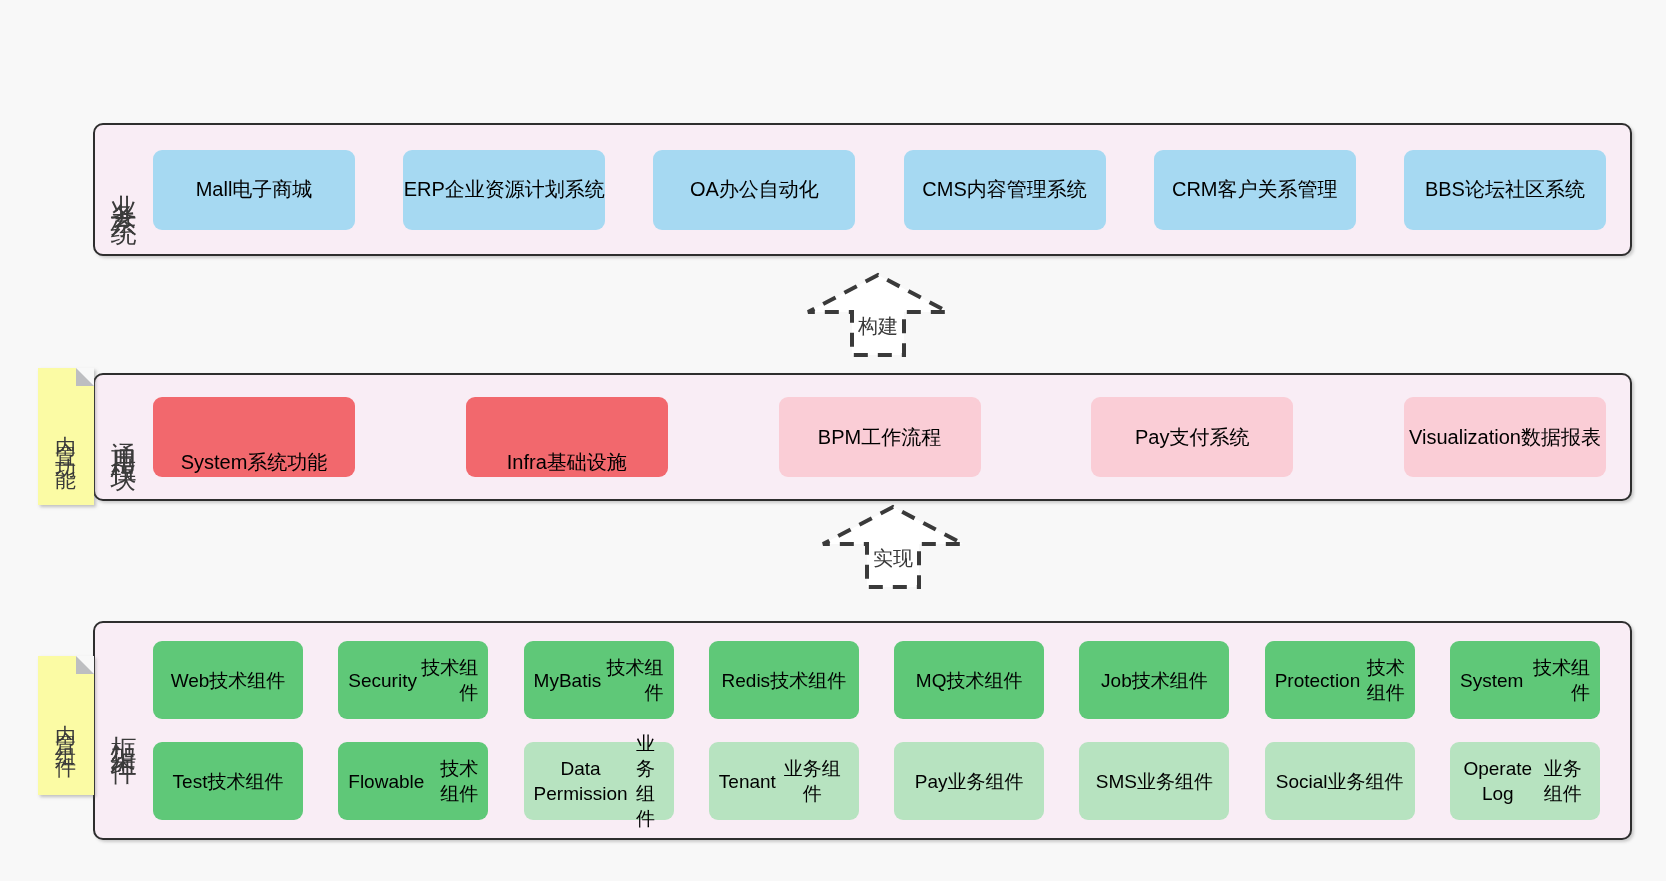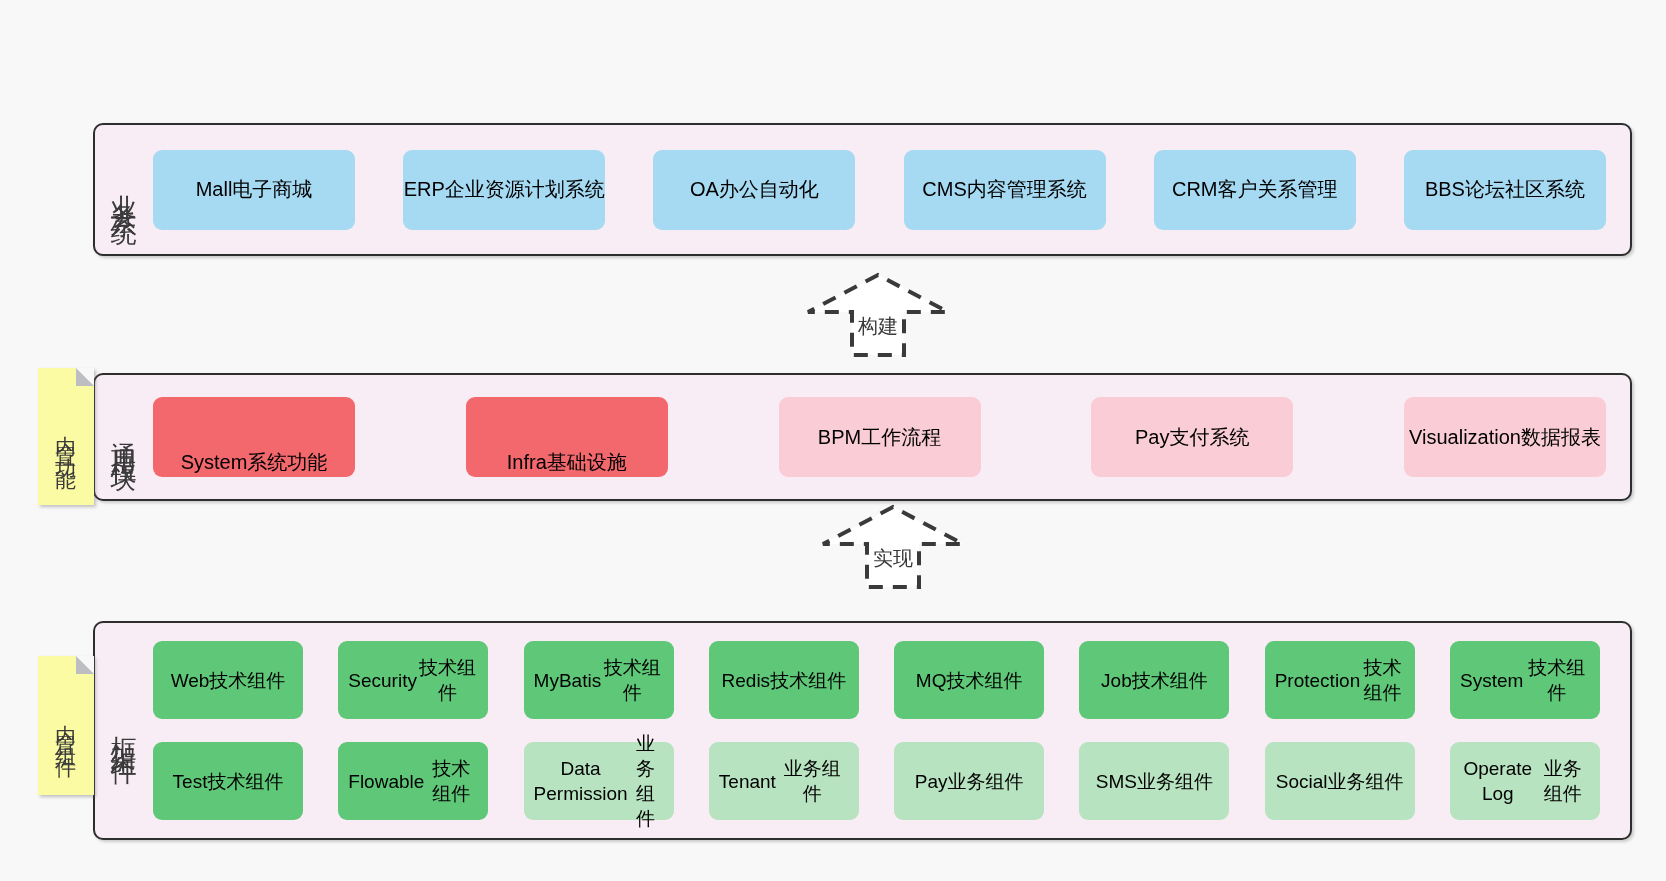--- a/index.html
+++ b/index.html
@@ -54,21 +54,21 @@
     display:flex;flex-direction:row;
     align-items:center;justify-content:center;
     text-align:center;
     color:#000000;
   }
   .size-l{width:202px;height:80px;font-size:20px;line-height:29px;}
   .size-s{width:150px;height:78px;font-size:19px;line-height:25px;padding:2px 10px;}
   .blue{background:#a6d9f2;}
   .red{background:#f2686d;align-items:flex-end;}
   .pink{background:#facdd6;}
-  .green{background:#5fc878;}
+  .green{background:#5fc878;text-align:right;}
   .lightgreen{background:#b7e3c0;}
   
   .note{
     position:absolute;left:38px;width:56px;
     background:#fbfba4;
     box-shadow:2px 2px 3px rgba(90,90,90,.35);
     display:flex;align-items:center;justify-content:center;
     z-index:3;
   }
   .note::before{

